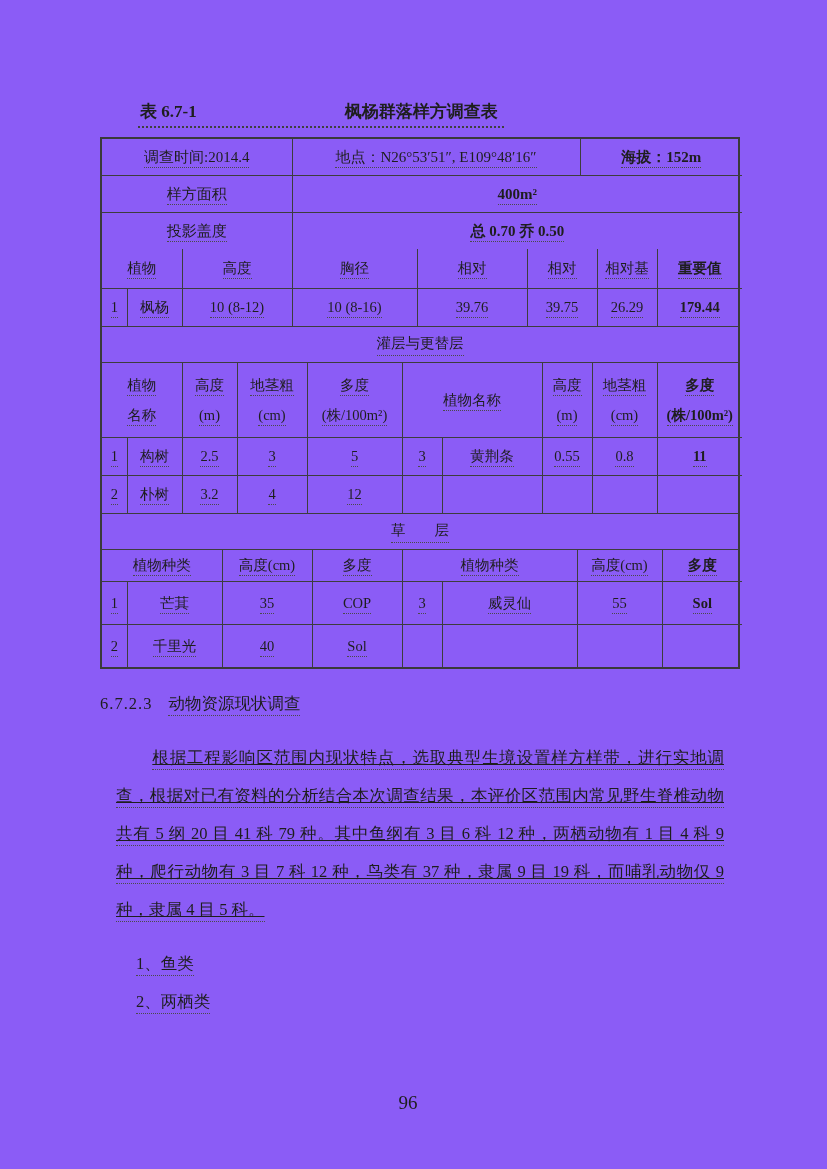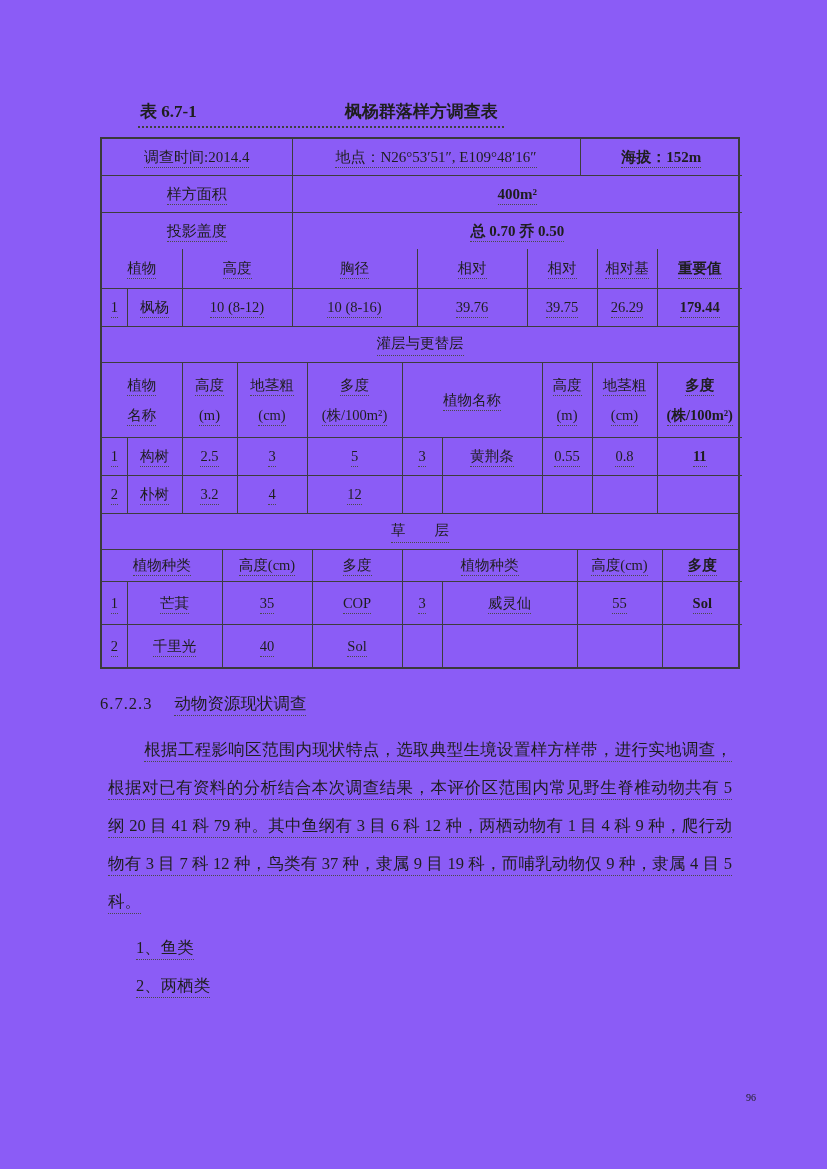--- a/index.html
+++ b/index.html
@@ -77,35 +77,36 @@
   }
 
   
   .body-text {
     margin-top: 16px;
     width: 640px;
     font-size: 16.5px;
     line-height: 38px;
   }
   .sec-head { font-size: 16.5px; }
-  .sec-num { letter-spacing: 1px; margin-right: 22px; }
+  .sec-num { letter-spacing: 1px; margin-right: 16px; }
   .para {
-    margin: 8px;
+    margin: 16px;
     text-indent: 2.2em;
     text-align: justify;
+    text-decoration: underline;
   }
   .sub-head { padding-left: 36px; }
 
   .page-num {
     position: absolute;
-    left: 116px;
+    left: 88px;
     width: 640px;
     top: 1092px;
-    text-align: right;
-    font-size: 10px;
+    text-align: center;
+    font-size: 19px;
   }
 </style>
 </head>
 <body>
 
 <div class="page">
 
   <div class="title-row">
     <span class="title-wrap">
       <span>表 6.7-1</span>

